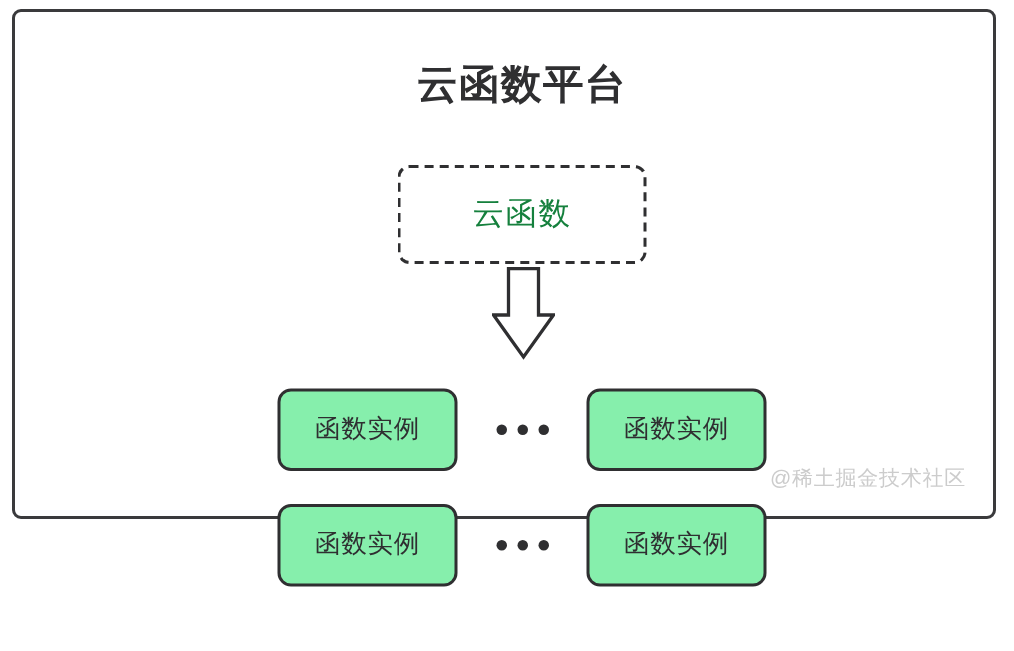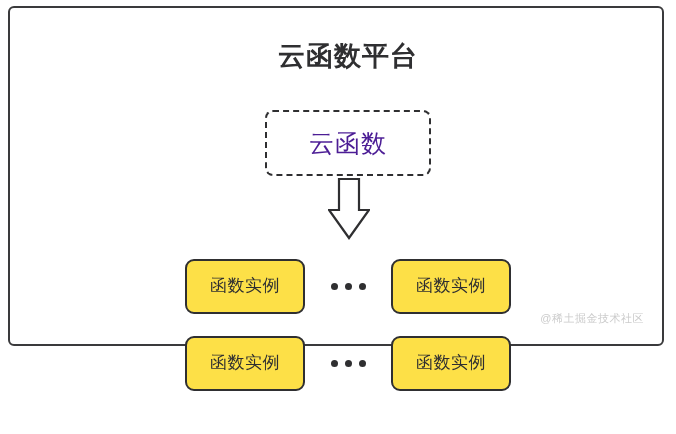--- a/index.html
+++ b/index.html
@@ -58,22 +58,22 @@
     height: 66px;
     box-sizing: border-box;
     border: 2.5px dashed #2f2f31;
     border-radius: 8px;
     background: #ffffff;
     display: flex;
     align-items: center;
     justify-content: center;
   }
   .cloud-func-label {
-    font-size: 25px;
-    color: #4c1d95;
+    font-size: 21px;
+    color: #15803d;
     letter-spacing: 1px;
     line-height: 22px;
     white-space: nowrap;
   }
 
   
   .down-arrow {
     position: absolute;
     left: 318px;
     top: 170px;
@@ -97,21 +97,21 @@
   }
   .instance-row:last-child {
     margin-bottom: 0;
   }
   .instance-box {
     width: 120px;
     height: 55px;
     box-sizing: border-box;
     border: 2.5px solid #2f2f31;
     border-radius: 9px;
-    background: #fde047;
+    background: #86efac;
     display: flex;
     align-items: center;
     justify-content: center;
     font-family: Liberation Serif, serif;
   }
   .instance-label {
     font-size: 17px;
     color: #2f2f31;
     letter-spacing: 0.5px;
     line-height: 20px;
@@ -130,21 +130,21 @@
     height: 7px;
     border-radius: 50%;
     background: #2f2f31;
   }
 
   
   .watermark {
     position: absolute;
     right: 18px;
     bottom: 18px;
-    font-size: 11px;
+    font-size: 14px;
     color: #cccccc;
     letter-spacing: 0.5px;
     line-height: 16px;
     white-space: nowrap;
   }
 </style>
 </head>
 <body>
 
 <div id="canvas">

